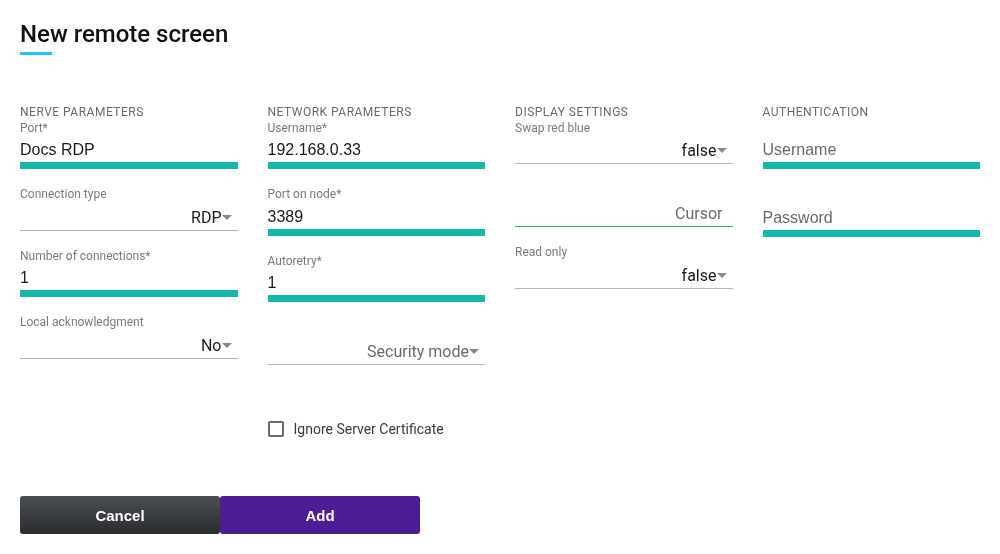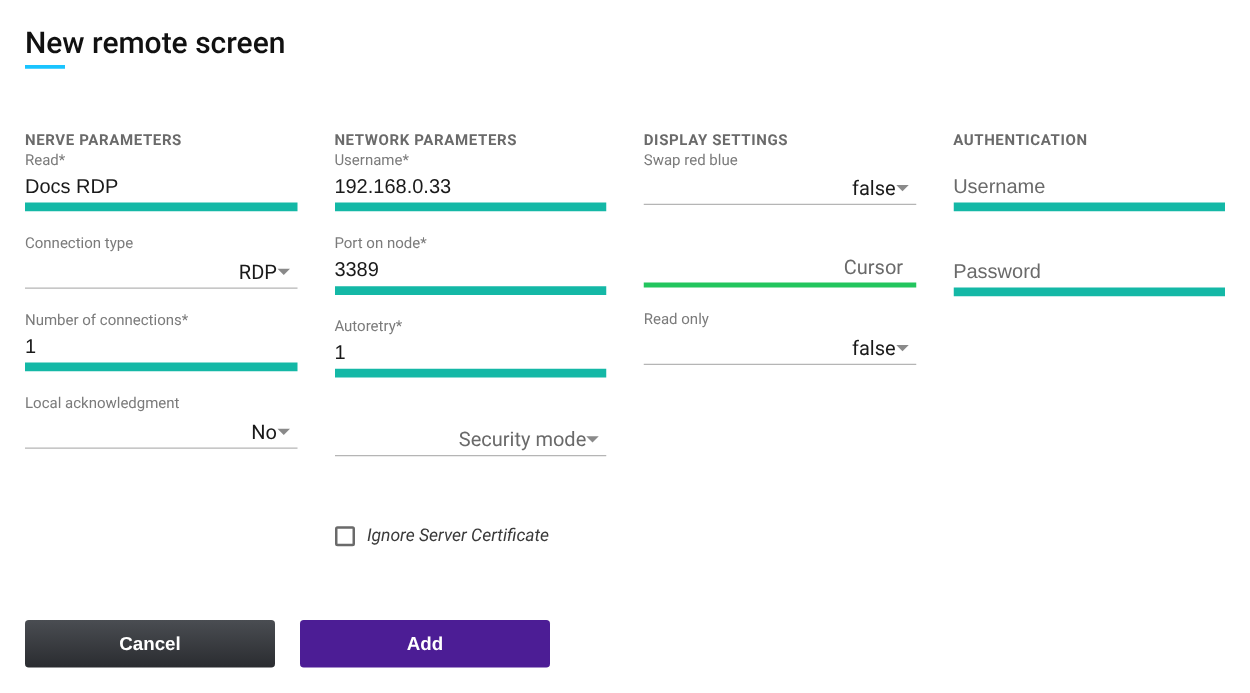--- a/index.html
+++ b/index.html
@@ -30,21 +30,21 @@
     gap: 30px;
   }
   .col {
     flex: 1 1 0;
     display: flex;
     flex-direction: column;
     gap: 18px;
   }
   .section-heading {
     font-size: 12px;
-    font-weight: 700;
+    font-weight: 400;
     letter-spacing: 0.5px;
     color: #6a6a6a;
     margin: 0 0 2px 0;
   }
   .field {
     position: relative;
     display: flex;
     flex-direction: column;
   }
   .field-label {
@@ -93,36 +93,34 @@
     margin-right: 6px;
   }
   .no-label-field {
     margin-top: 18px;
   }
   .checkbox-row {
     display: flex;
     align-items: center;
     gap: 10px;
     margin-top: 38px;
-    font-style: italic;
   }
   .checkbox-box {
     width: 16px;
     height: 16px;
     border: 2px solid #6a6a6a;
     border-radius: 2px;
     flex-shrink: 0;
   }
   .checkbox-label {
     font-size: 14px;
     color: #3a3a3a;
   }
   .button-row {
     display: flex;
-    gap: 20px;
     position: absolute;
     left: 20px;
     bottom: 20px;
   }
   .btn {
     width: 200px;
     height: 38px;
     border: none;
     border-radius: 3px;
     font-size: 15px;
@@ -143,21 +141,21 @@
 
 
 <h1 class="page-title">New remote screen</h1>
 <div class="title-underline"></div>
 
 <div class="columns">
 
   <div class="col">
     <div class="field">
       <div class="section-heading">NERVE PARAMETERS</div>
-      <div class="field-label">Read*</div>
+      <div class="field-label">Port*</div>
       <input class="field-input" value="Docs RDP" style="">
     </div>
 
     <div class="field">
       <div class="field-label">Connection type</div>
       <div class="select">
         <span class="select-value">RDP</span>
         <span class="dropdown-icon"></span>
       </div>
     </div>
@@ -210,21 +208,21 @@
     <div class="field">
       <div class="section-heading">DISPLAY SETTINGS</div>
       <div class="field-label">Swap red blue</div>
       <div class="select">
         <span class="select-value">false</span>
         <span class="dropdown-icon"></span>
       </div>
     </div>
 
     <div class="field no-label-field">
-      <div class="select" style="border-bottom:4px solid #22c55e;">
+      <div class="select" style="border-bottom:1px solid #22c55e;">
         <span class="select-placeholder">Cursor</span>
         <span style="width:10px"></span>
       </div>
     </div>
 
     <div class="field">
       <div class="field-label">Read only</div>
       <div class="select">
         <span class="select-value">false</span>
         <span class="dropdown-icon"></span>

